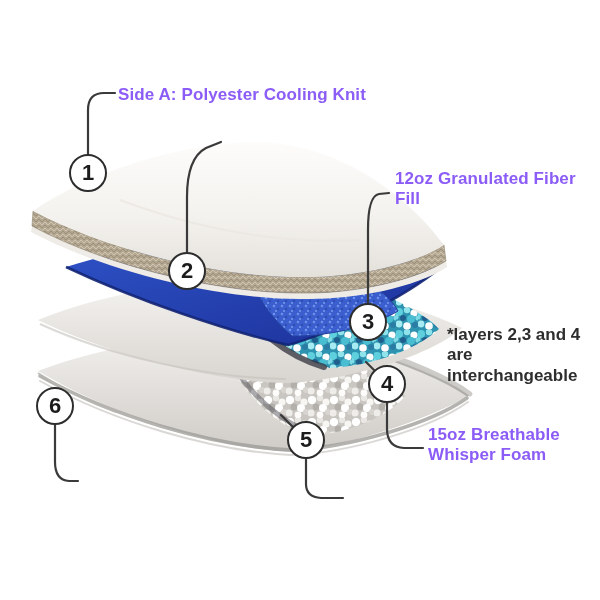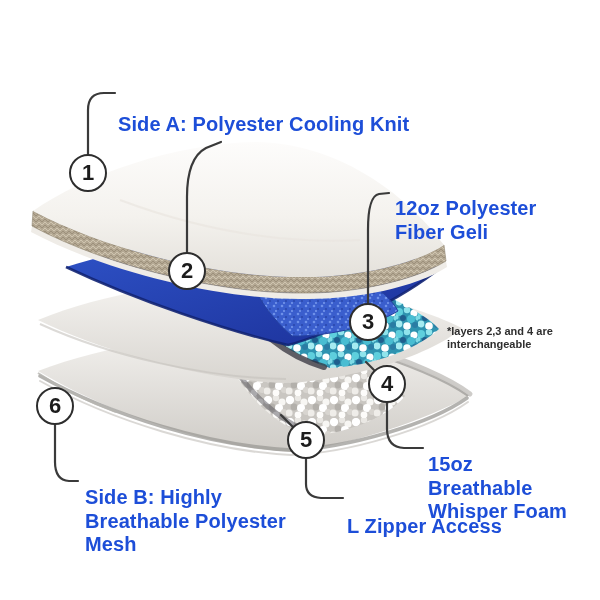--- a/index.html
+++ b/index.html
@@ -2,26 +2,26 @@
 <html><head>
 <meta charset="utf-8">
 <style>
   html,body{margin:0;padding:0;background:#ffffff;}
   #stage{
     position:relative;width:600px;height:600px;background:#ffffff;overflow:hidden;
     font-family:"Liberation Sans", sans-serif;
   }
   #art{position:absolute;left:0;top:0;}
   .label{
-    position:absolute;font-weight:700;font-size:20px;line-height:1.18;
-    color:#1d4ed8;letter-spacing:0.1px;margin-top:28px;
+    position:absolute;font-weight:700;font-size:17px;line-height:1.18;
+    color:#8b5cf6;letter-spacing:0.1px;
   }
   .nowrap{white-space:nowrap;}
   .footnote{
-    position:absolute;font-weight:700;font-size:11px;line-height:1.2;color:#2e2e2e;
+    position:absolute;font-weight:700;font-size:17px;line-height:1.2;color:#2e2e2e;
   }
   .marker{
     position:absolute;width:38px;height:38px;border-radius:50%;
     background:#ffffff;border:2.5px solid #2d2d2d;box-sizing:border-box;
     display:flex;align-items:center;justify-content:center;
     font-weight:700;font-size:22px;color:#1c1c1c;
   }
 </style>
 </head>
 <body>
@@ -144,20 +144,18 @@
       <span>4</span>
     </div>
   <div class="marker" style="left:287px;top:421px;">
       <span>5</span>
     </div>
   <div class="marker" style="left:36px;top:387px;">
       <span>6</span>
     </div>
 
   <div class="label nowrap" style="left:118px;top:85px;">Side A: Polyester Cooling Knit</div>
-  <div class="label" style="left:395px;top:169px;width:190px;">12oz Polyester Fiber Geli</div>
+  <div class="label" style="left:395px;top:169px;width:190px;">12oz Granulated Fiber Fill</div>
   <div class="label" style="left:428px;top:425px;width:152px;">15oz Breathable Whisper Foam</div>
-  <div class="label nowrap" style="left:347px;top:487px;">L Zipper Access</div>
-  <div class="label" style="left:85px;top:458px;width:222px;">Side B: Highly Breathable Polyester Mesh</div>
 
   <div class="footnote" style="left:447px;top:325px;width:150px;">*layers 2,3 and 4 are interchangeable</div>
 
 </div>
 
 </body></html>

